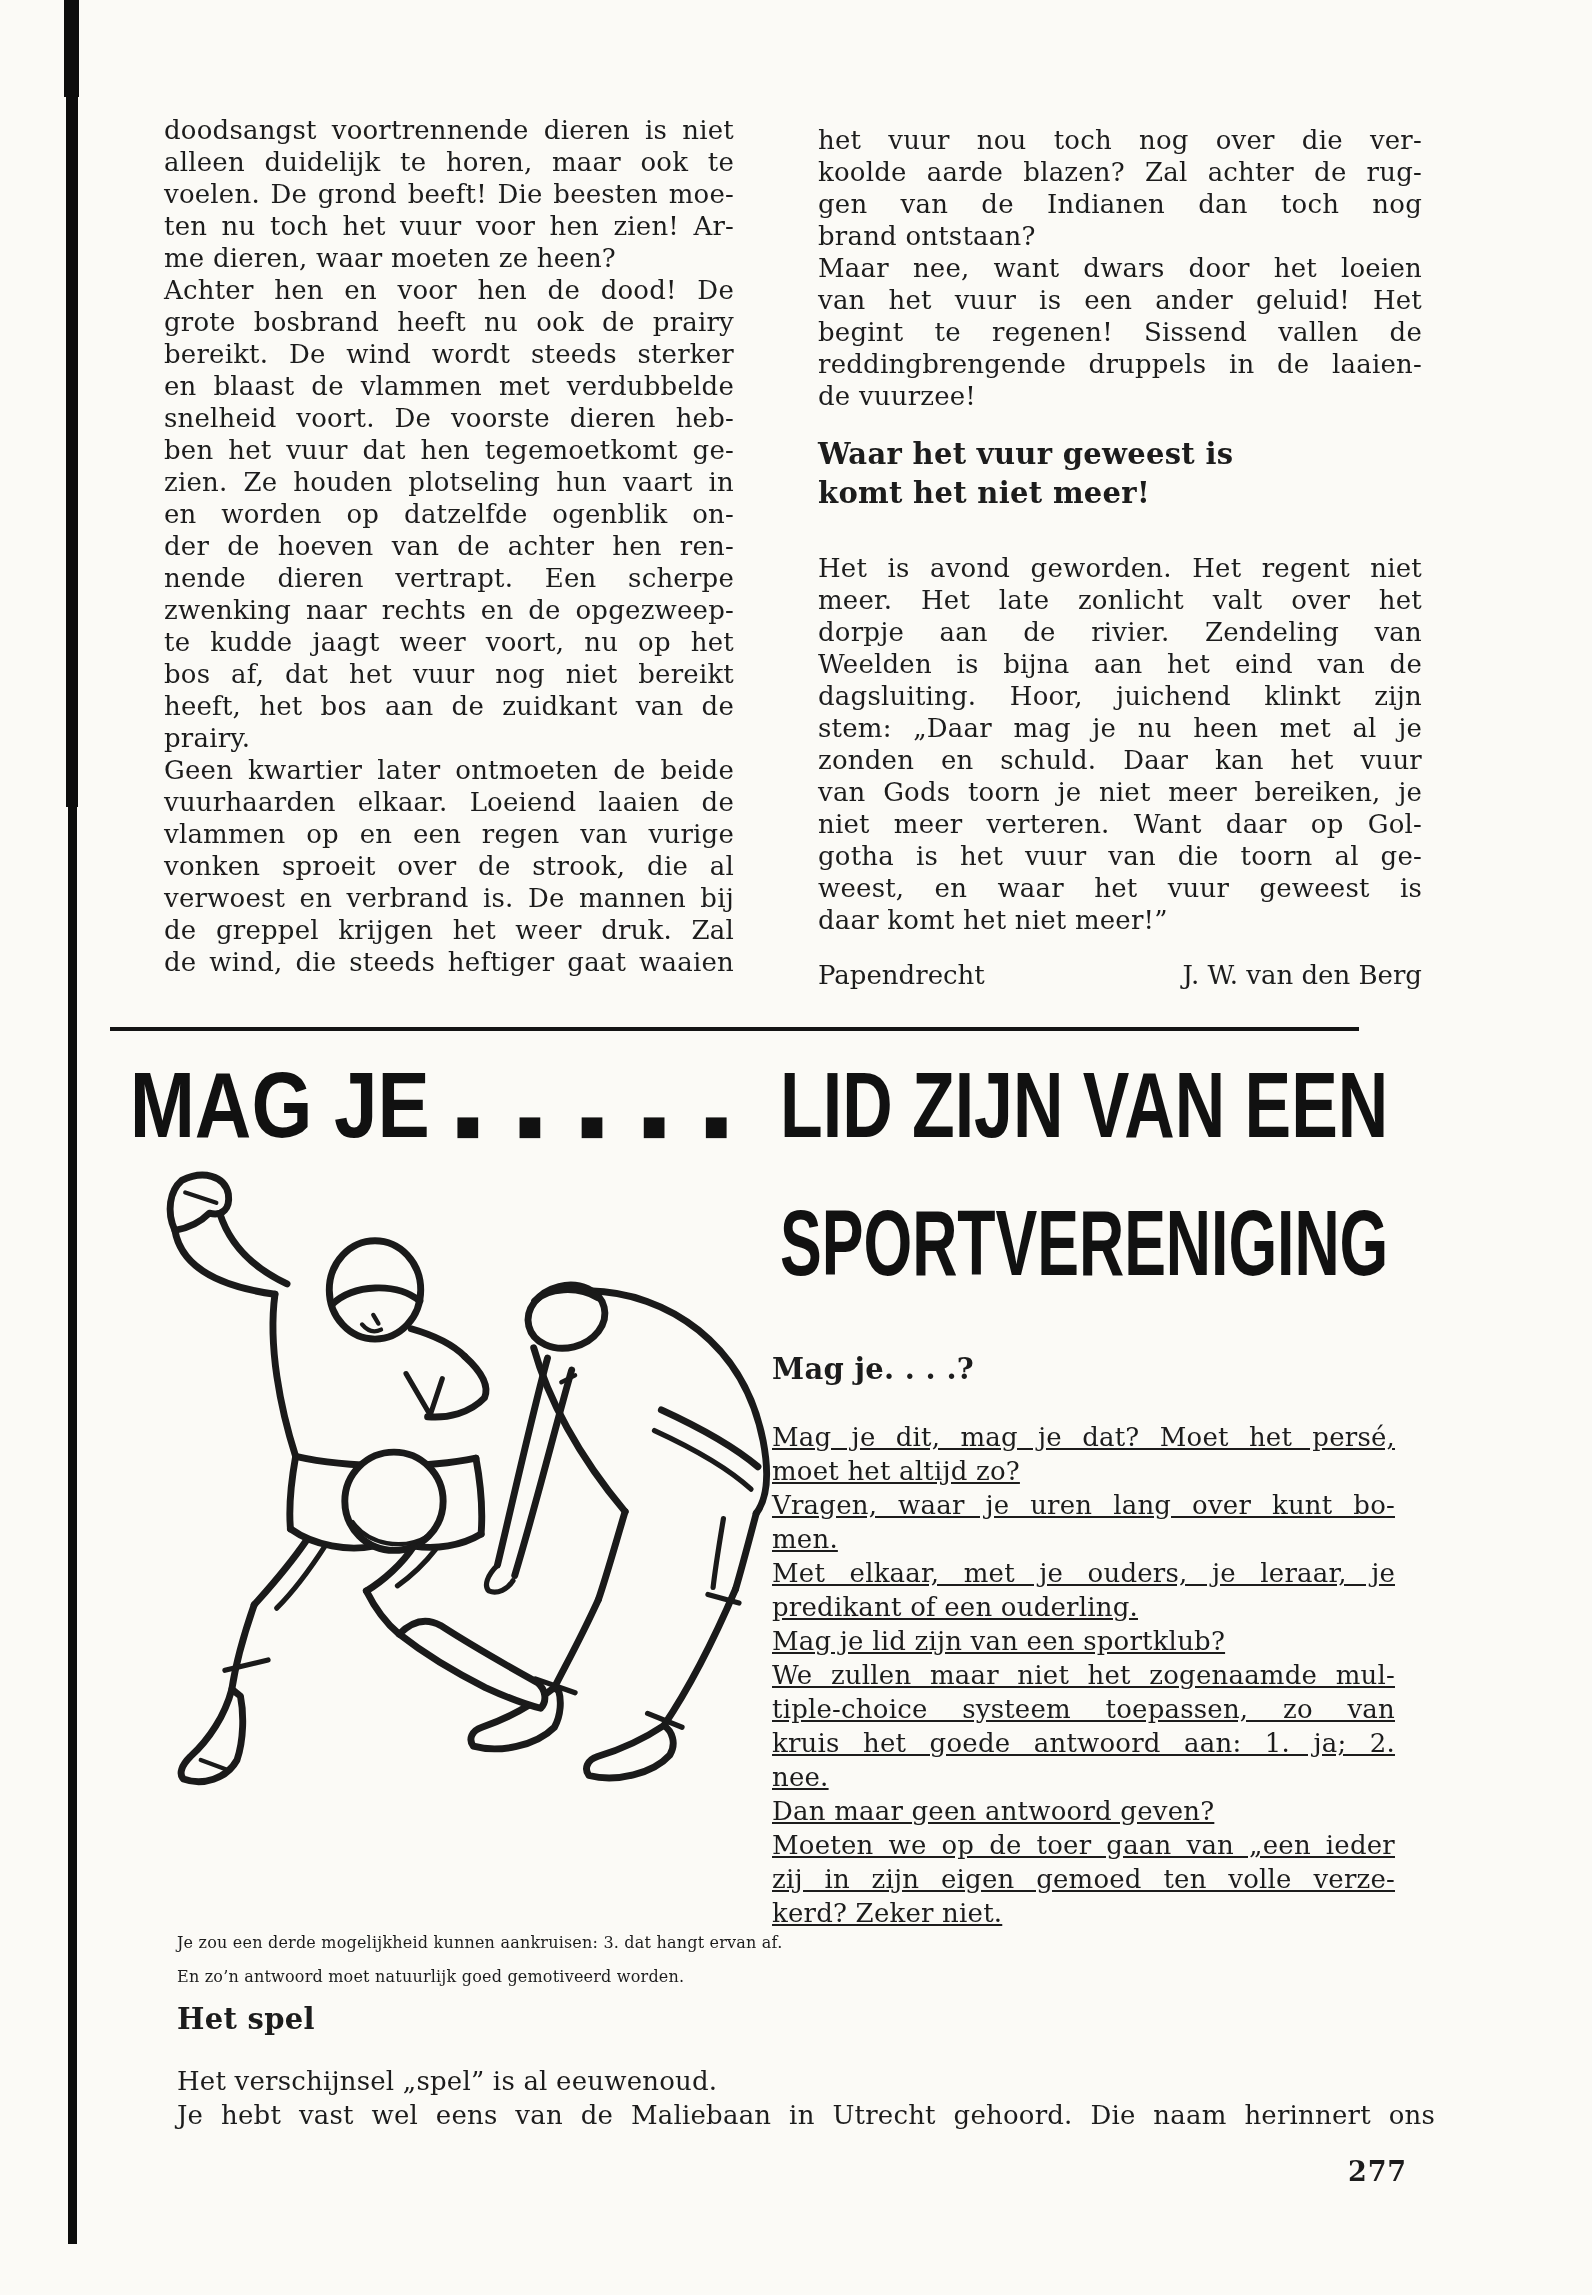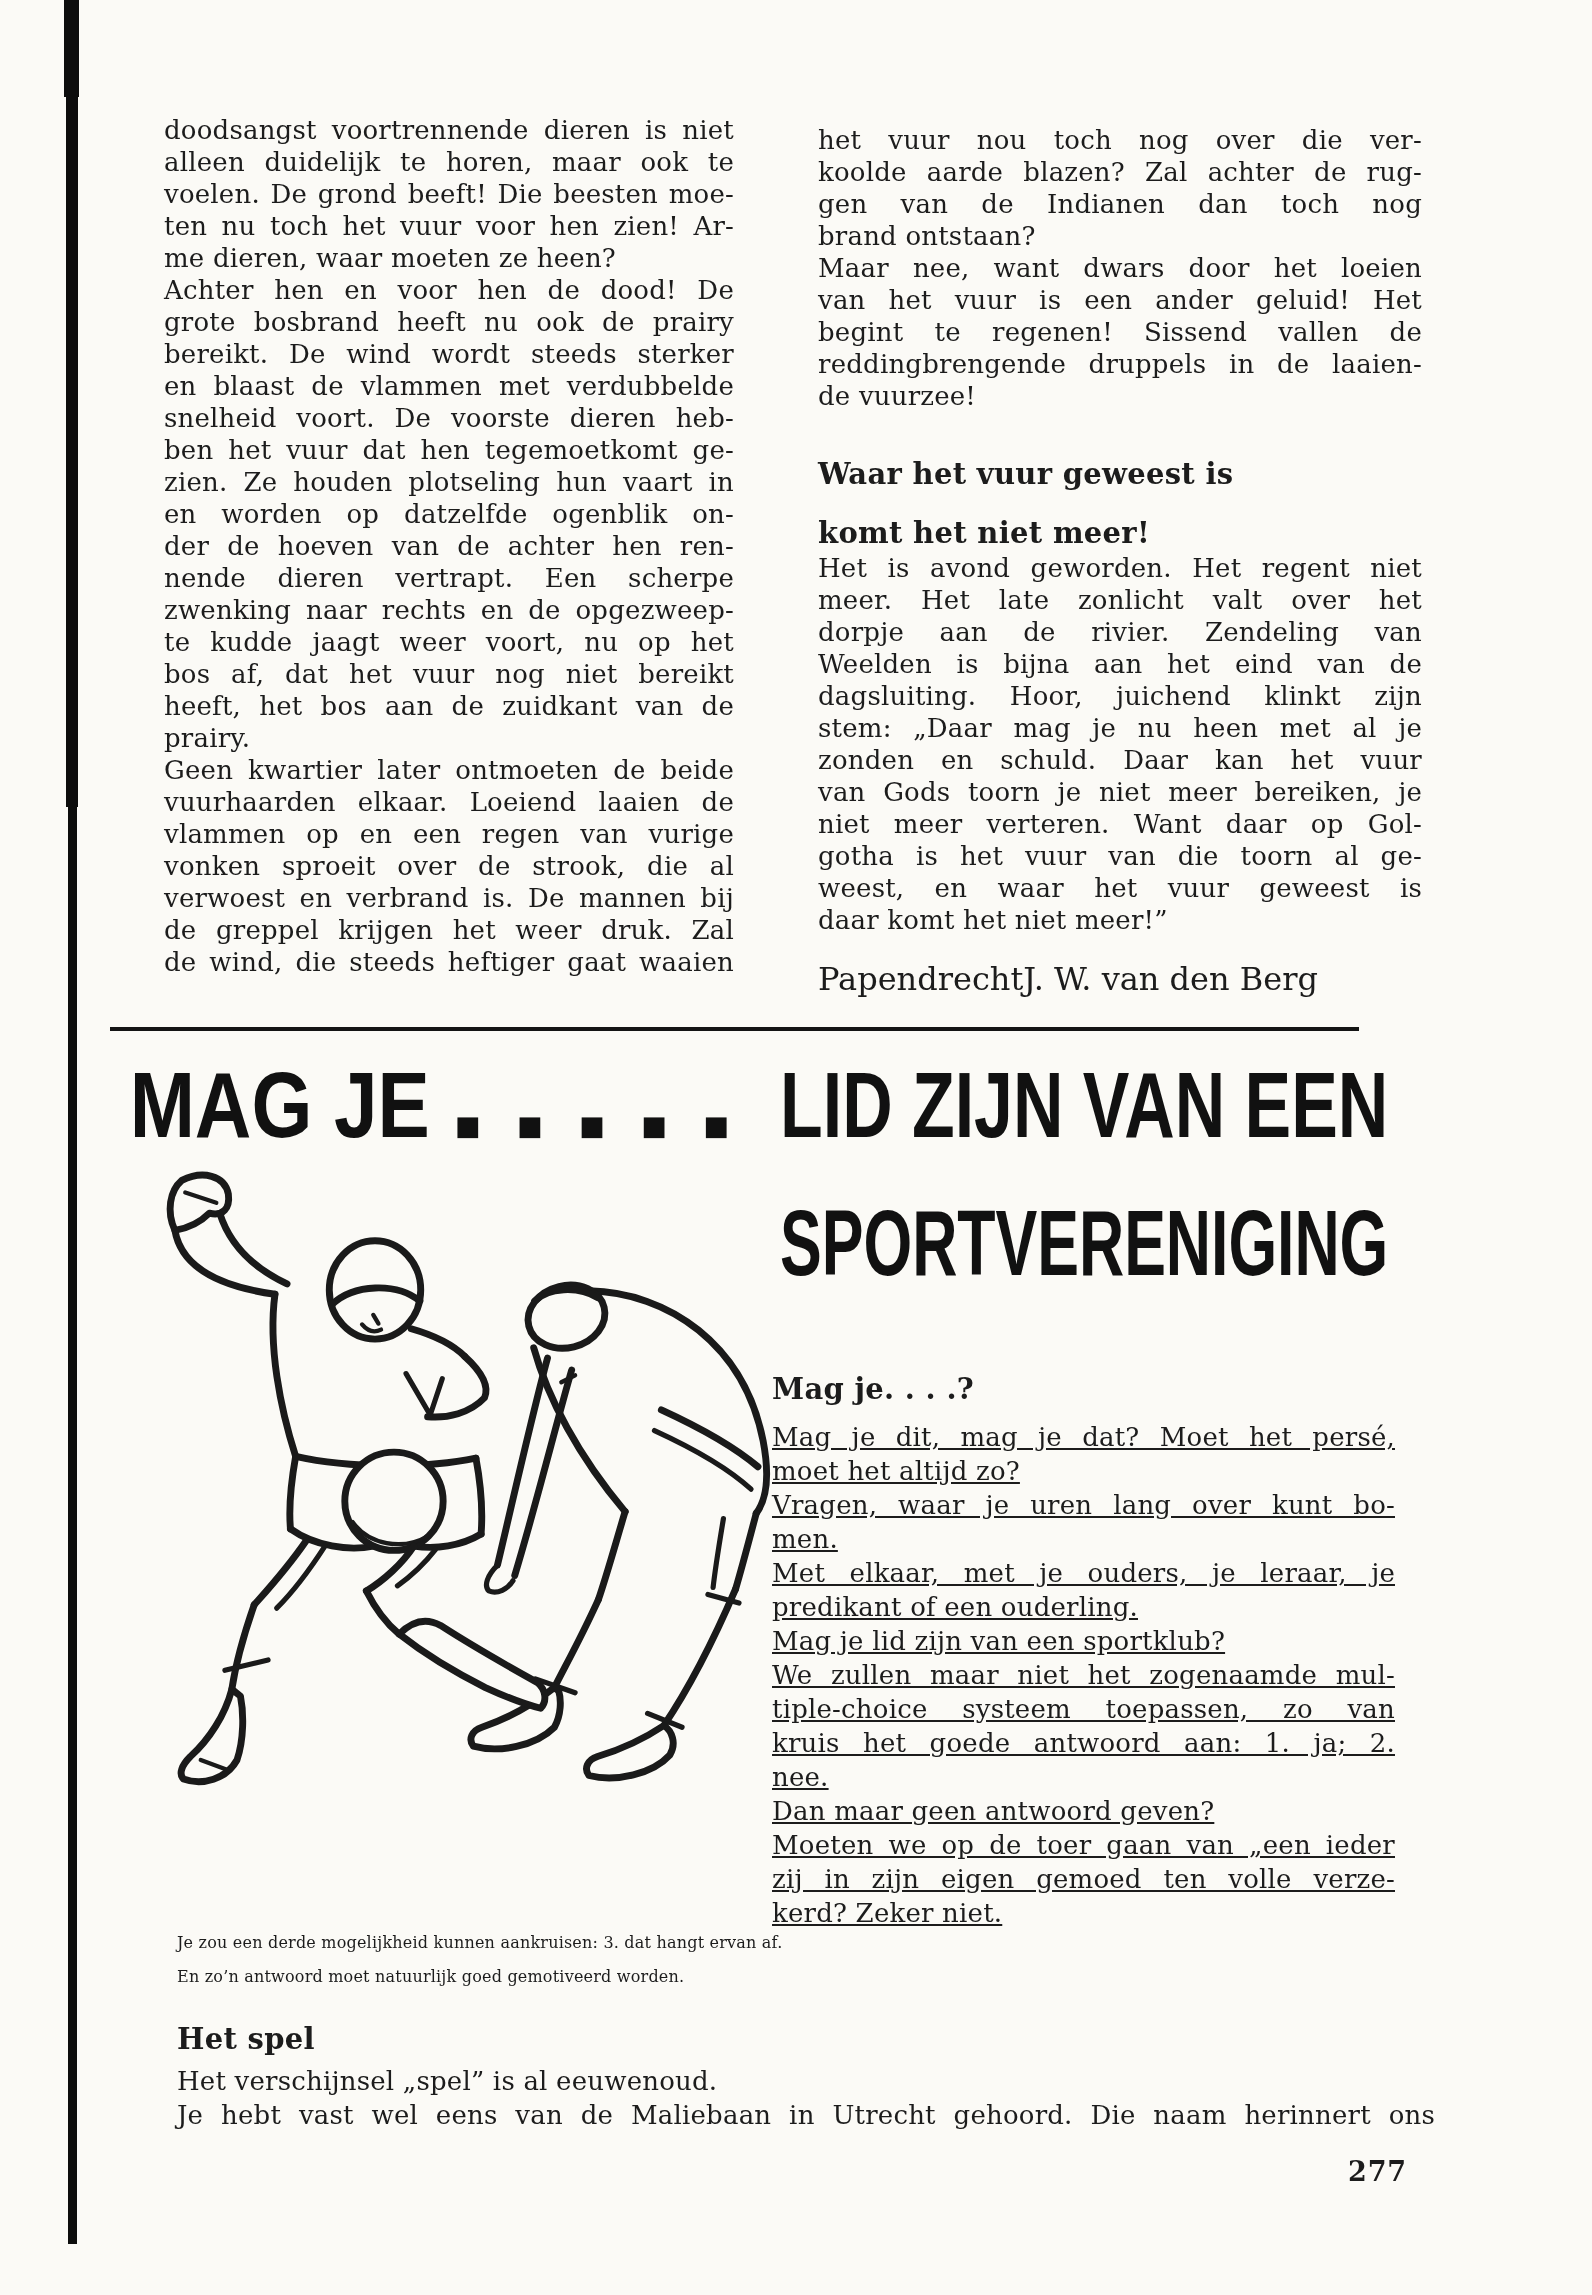--- a/index.html
+++ b/index.html
@@ -10,22 +10,22 @@
   }
   .abs {position:absolute;}
   
   .bodycol {font-size:26px; line-height:32px; letter-spacing:0.2px;}
   .bodycol .para {margin:0;}
   .line {text-align:justify; text-align-last:justify; white-space:normal;}
   .line.last {text-align-last:left;}
   .sportcol {font-size:26px; line-height:34px; letter-spacing:0.2px;}
   .flowline {text-align:left; font-size:16px; line-height:34px; letter-spacing:0.2px;}
   .subhead {font-weight:bold; font-size:29px; line-height:39px; letter-spacing:0.3px;}
-  .subhead .line {text-align:right; text-align-last:left;margin-top:20px;}
-  .sig {display:flex; justify-content:flex-start; font-size:32px;}
+  .subhead .line {text-align:right; text-align-last:left;}
+  .sig {display:flex; justify-content:space-between; font-size:26px;}
   .pagenum {font-size:27px; font-weight:bold; letter-spacing:0.9px;}
   .rule {background:#141414;}
   .gutter {background:#0d0d0d;}
   svg text {font-family:"Liberation Sans", sans-serif; font-weight:bold; fill:#111;}
   .ill path, .ill ellipse, .ill circle {stroke:#1a1a1a; fill:none; stroke-linecap:round; stroke-linejoin:round;}
   .ill .fillpaper {fill:#fbfaf6;}
 </style>
 </head>
 <body>
 

